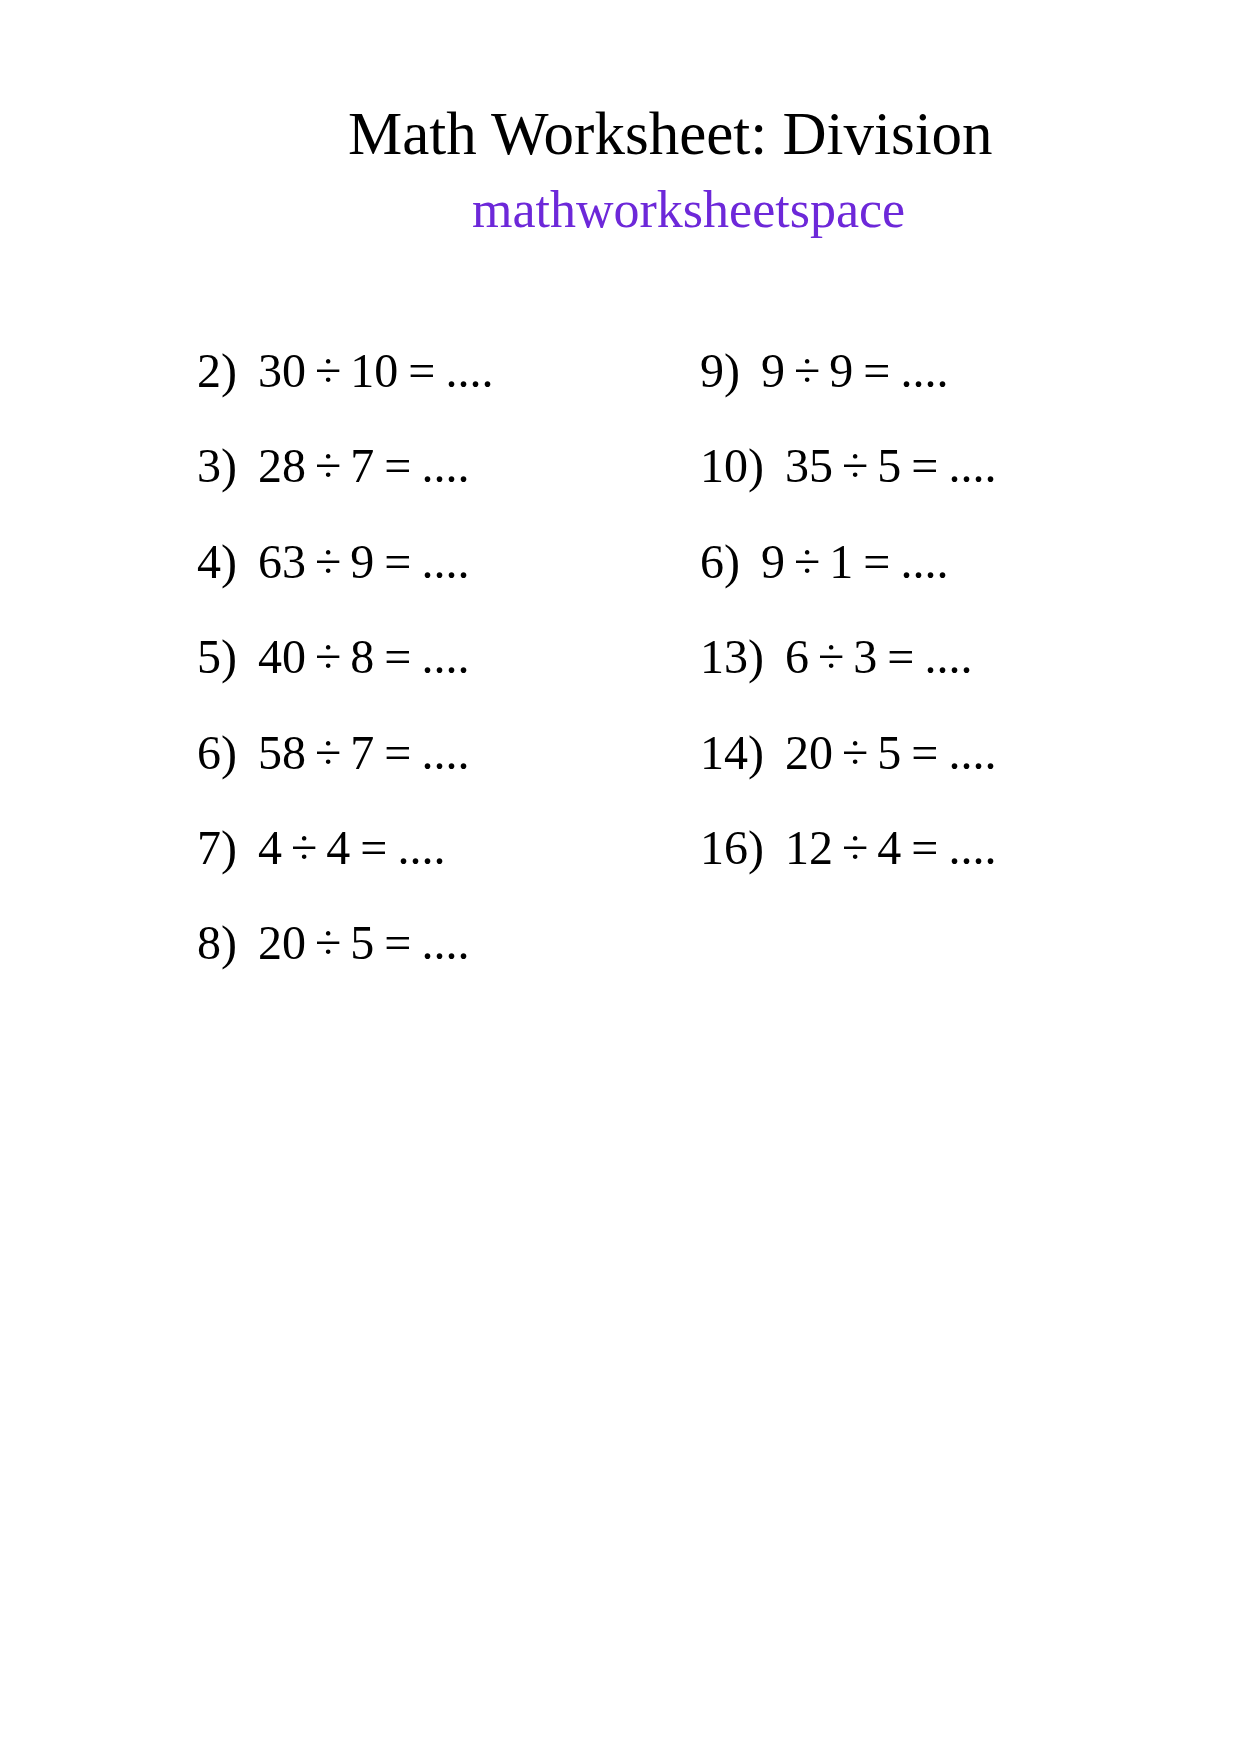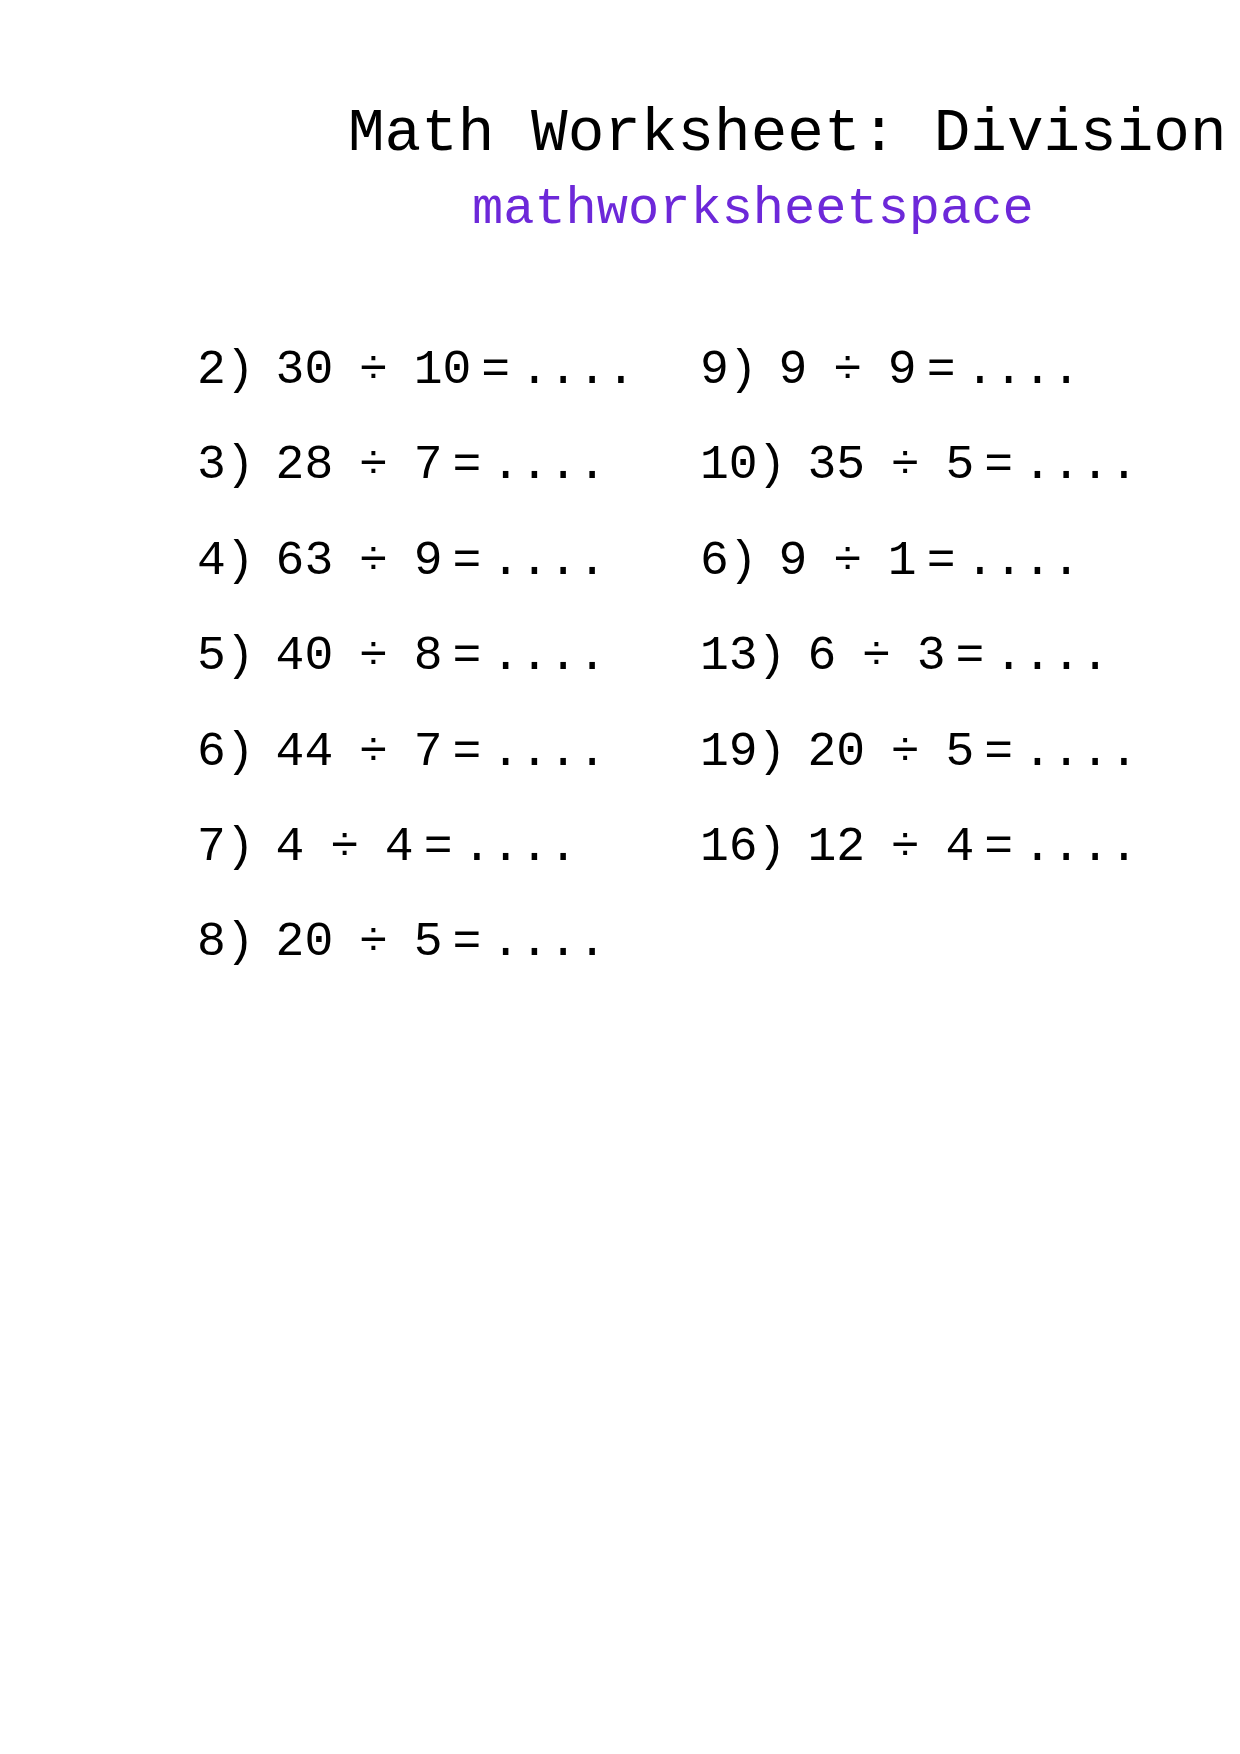--- a/index.html
+++ b/index.html
@@ -6,21 +6,21 @@
     margin: 0;
     padding: 0;
     background: #ffffff;
   }
   .page {
     position: relative;
     width: 1231px;
     height: 1754px;
     background: #ffffff;
     overflow: hidden;
-    font-family: Liberation Mono, monospace;
+    font-family: Liberation Serif, serif;
   }
   .title {
     position: absolute;
     left: 348px;
     top: 103px;
     font-size: 61px;
     line-height: 1;
     color: #000000;
     white-space: nowrap;
   }
@@ -66,21 +66,21 @@
     <div class="problem-row">
       <span class="problem-label">3)</span><span class="problem-expression">28 ÷ 7</span><span class="problem-equals">=</span><span class="answer-blank">....</span>
     </div>
     <div class="problem-row">
       <span class="problem-label">4)</span><span class="problem-expression">63 ÷ 9</span><span class="problem-equals">=</span><span class="answer-blank">....</span>
     </div>
     <div class="problem-row">
       <span class="problem-label">5)</span><span class="problem-expression">40 ÷ 8</span><span class="problem-equals">=</span><span class="answer-blank">....</span>
     </div>
     <div class="problem-row">
-      <span class="problem-label">6)</span><span class="problem-expression">44 ÷ 7</span><span class="problem-equals">=</span><span class="answer-blank">....</span>
+      <span class="problem-label">6)</span><span class="problem-expression">58 ÷ 7</span><span class="problem-equals">=</span><span class="answer-blank">....</span>
     </div>
     <div class="problem-row">
       <span class="problem-label">7)</span><span class="problem-expression">4 ÷ 4</span><span class="problem-equals">=</span><span class="answer-blank">....</span>
     </div>
     <div class="problem-row">
       <span class="problem-label">8)</span><span class="problem-expression">20 ÷ 5</span><span class="problem-equals">=</span><span class="answer-blank">....</span>
     </div>
   </div>
 
   <div class="column column-right">
@@ -90,20 +90,20 @@
     <div class="problem-row">
       <span class="problem-label">10)</span><span class="problem-expression">35 ÷ 5</span><span class="problem-equals">=</span><span class="answer-blank">....</span>
     </div>
     <div class="problem-row">
       <span class="problem-label">6)</span><span class="problem-expression">9 ÷ 1</span><span class="problem-equals">=</span><span class="answer-blank">....</span>
     </div>
     <div class="problem-row">
       <span class="problem-label">13)</span><span class="problem-expression">6 ÷ 3</span><span class="problem-equals">=</span><span class="answer-blank">....</span>
     </div>
     <div class="problem-row">
-      <span class="problem-label">19)</span><span class="problem-expression">20 ÷ 5</span><span class="problem-equals">=</span><span class="answer-blank">....</span>
+      <span class="problem-label">14)</span><span class="problem-expression">20 ÷ 5</span><span class="problem-equals">=</span><span class="answer-blank">....</span>
     </div>
     <div class="problem-row">
       <span class="problem-label">16)</span><span class="problem-expression">12 ÷ 4</span><span class="problem-equals">=</span><span class="answer-blank">....</span>
     </div>
   </div>
 
 </div>
 
 </body></html>

